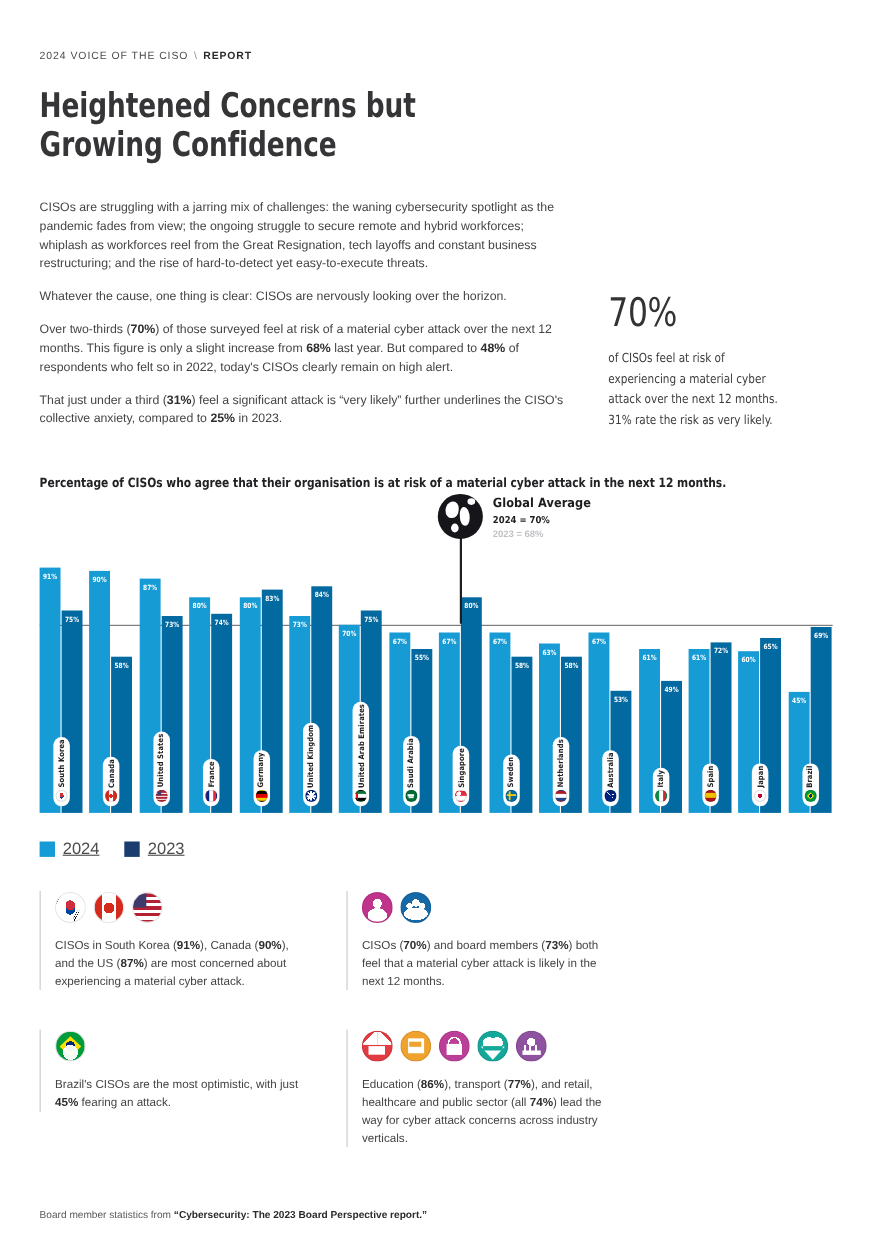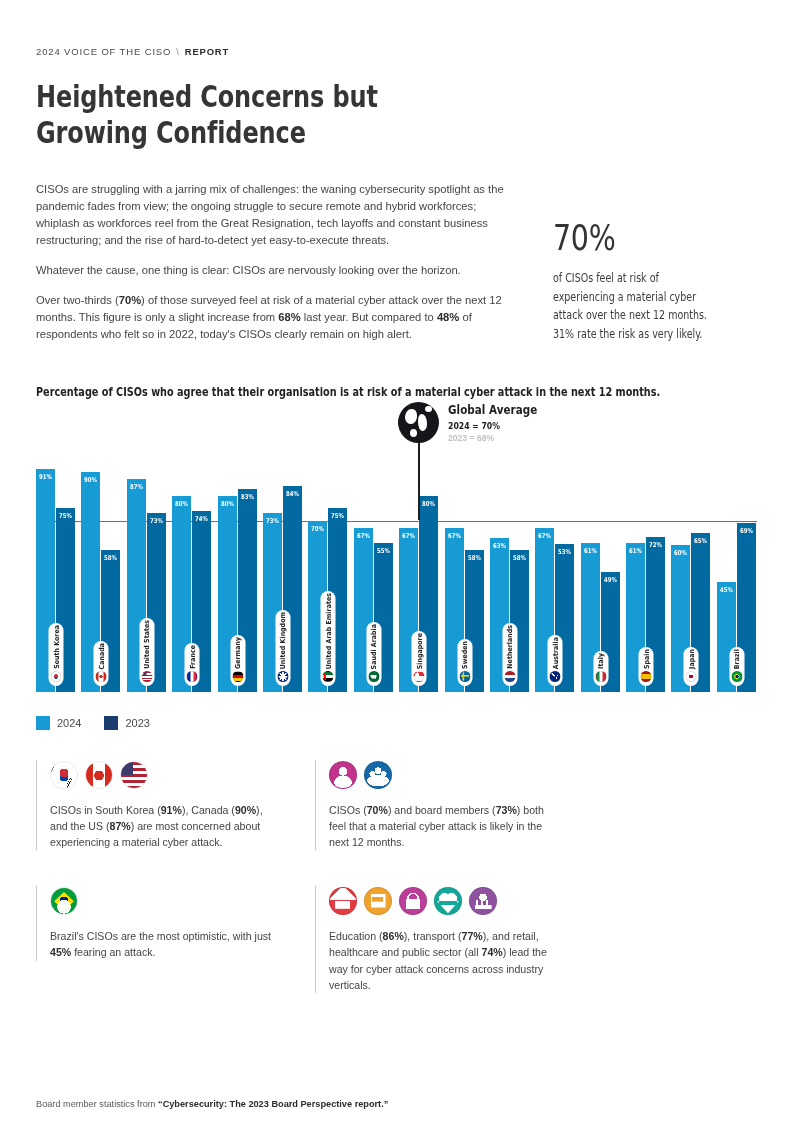--- a/index.html
+++ b/index.html
@@ -146,21 +146,21 @@
   }
   .gavg .g2 {
     margin-top: 2px;
     font-family: Liberation Sans, sans-serif;
     font-size: 8.6px; font-weight: 700; color: #c2c2c6;
   }
 
   .legend { display: flex; align-items: center; gap: 9px; margin-top: 14px; }
   .legend .lg { display: flex; align-items: center; gap: 7px; margin-right: 14px; }
   .legend .sw { width: 14px; height: 14px; }
-  .legend .lb { font-size: 11px; color: #4c4c4f; }
+  .legend .lb { font-size: 15px; color: #4c4c4f; text-decoration: underline; }
 
   
   .callouts { display: flex; margin-top: 30px; gap: 0; }
   .col { width: 245px; }
   .col.right { margin-left: 34px; }
   .card { border-left: 1.3px solid #c9c9cd; padding-left: 13px; }
   .card + .card { margin-top: 36px; }
   .icons { display: flex; gap: 7px; align-items: center; height: 30px; }
   .icons .ic { width: 28px; height: 28px; border-radius: 50%; position: relative; overflow: hidden; border: .4px solid rgba(0,0,0,.10); }
   .card p {
@@ -187,20 +187,21 @@
   </div>
 
   <h1 class="title">Heightened Concerns but
 Growing Confidence</h1>
 
   <div class="intro">
     <div class="intro-left">
       <p><span>CISOs are struggling with a jarring mix of challenges: the waning cybersecurity spotlight as the pandemic fades from view; the ongoing struggle to secure remote and hybrid workforces; whiplash as workforces reel from the Great Resignation, tech layoffs and constant business restructuring; and the rise of hard-to-detect yet easy-to-execute threats.</span></p>
       <p><span>Whatever the cause, one thing is clear: CISOs are nervously looking over the horizon.</span></p>
       <p>Over two-thirds (<b>70%</b>) of those surveyed feel at risk of a material cyber attack over the next 12 months. This figure is only a slight increase from <b>68%</b> last year. But compared to <b>48%</b> of respondents who felt so in 2022, today's CISOs clearly remain on high alert.</p>
+      <p>That just under a third (<b>31%</b>) feel a significant attack is “very likely” further underlines the CISO's collective anxiety, compared to <b>25%</b> in 2023.</p>
     </div>
     <div class="intro-right">
       <div class="bignum">70%</div>
       <div class="bigcap">of CISOs feel at risk of
 experiencing a material cyber
 attack over the next 12 months.
 31% rate the risk as very likely.</div>
     </div>
   </div>
 
@@ -354,21 +355,21 @@
           </div>
           <div class="pill">
             <div class="flag" style="background:linear-gradient(#ae1c28 0 33%,#fff 33% 66%,#21468b 66% 100%);"></div>
             <div class="cname">Netherlands</div>
           </div>
         </div>
         <div class="grp">
           <div class="bar b24" style="height: 164.15px;">
             <div class="val">67%</div>
           </div>
-          <div class="bar b23" style="height: 148px;">
+          <div class="bar b23" style="height: 111px;">
             <div class="val">53%</div>
           </div>
           <div class="pill">
             <div class="flag" style="background:#00247d;">
               <div class="fl" style="background:radial-gradient(circle at 70% 66%,#fff 0 9%,transparent 9%),radial-gradient(circle at 78% 38%,#fff 0 8%,transparent 8%),linear-gradient(45deg,transparent 44%,#fff 44% 56%,transparent 56%) no-repeat 0 0/50% 50%;"></div>
             </div>
             <div class="cname">Australia</div>
           </div>
         </div>
         <div class="grp">

